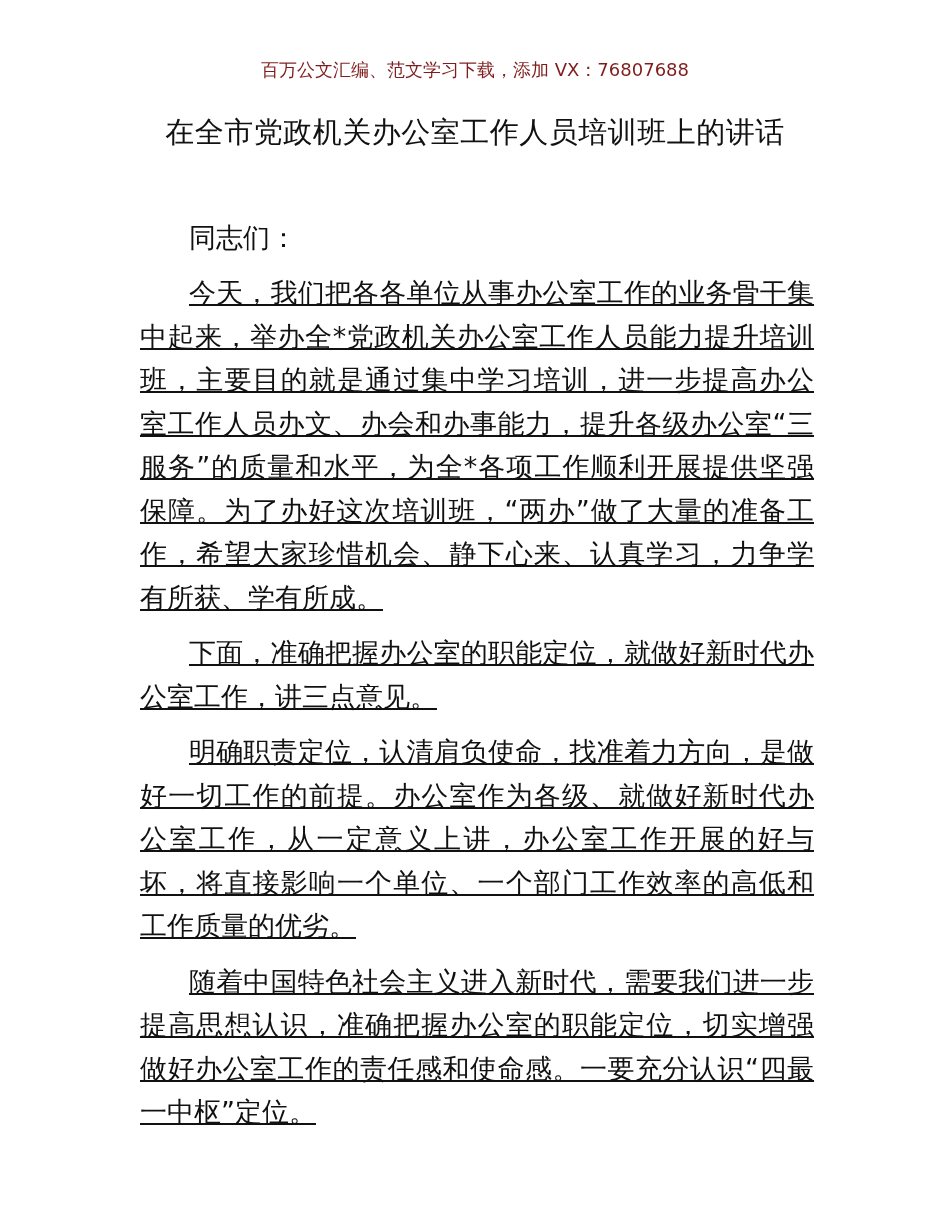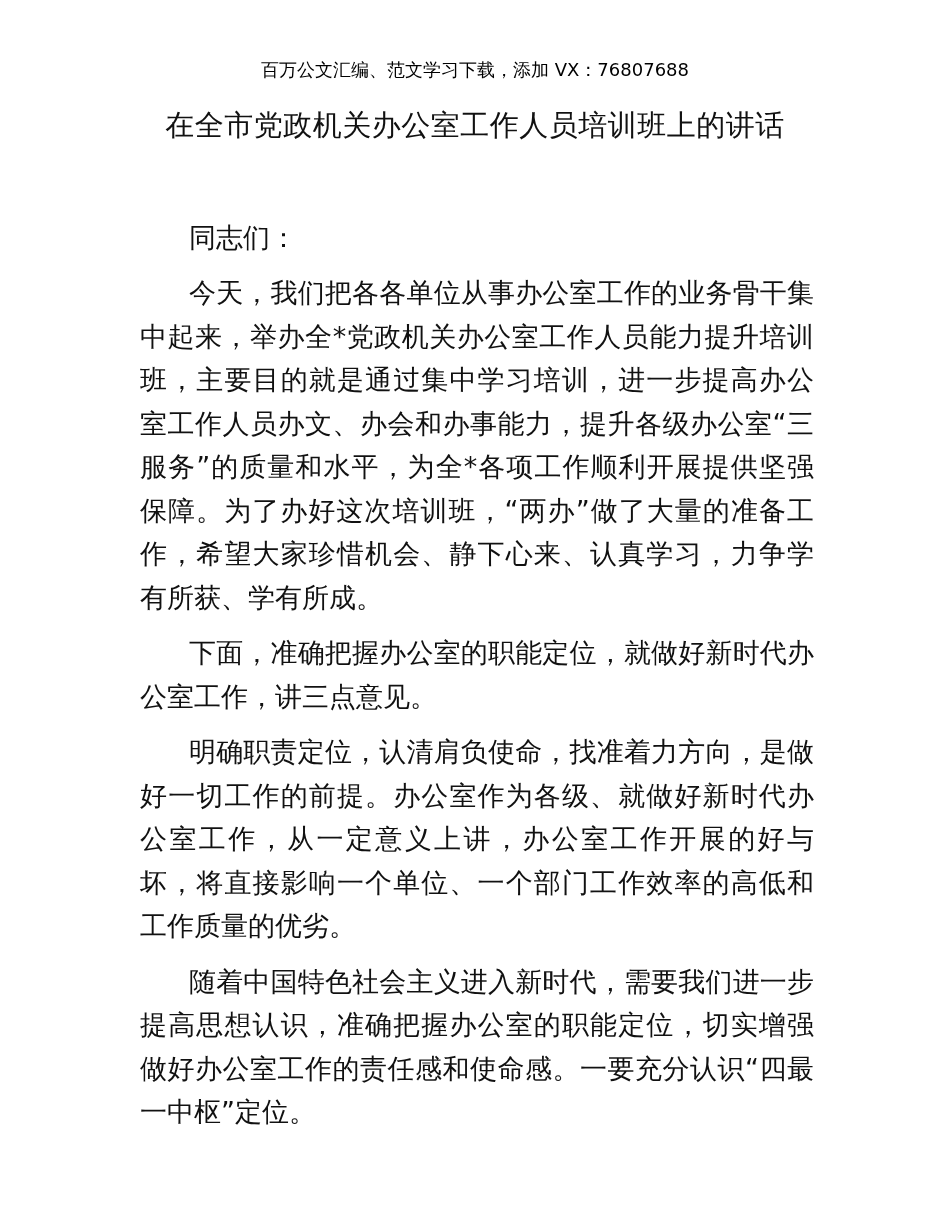--- a/index.html
+++ b/index.html
@@ -1,30 +1,30 @@
 <!DOCTYPE html>
 <html><head>
 <meta charset="utf-8">
 <style>
   html, body { margin: 0; padding: 0; background: #ffffff; }
   body { width: 950px; height: 1230px; position: relative; overflow: hidden;
          font-family: "DejaVu Sans", "Liberation Sans", sans-serif; color: #111; }
   .watermark { position: absolute; top: 56px; left: 0; width: 950px; text-align: center;
                font-size: 18px; line-height: 28px; }
-  .title { position: absolute; top: 104px; left: 140px; width: 670px; text-align: center;
+  .title { position: absolute; top: 111px; left: 140px; width: 670px; text-align: center;
            font-size: 29px; line-height: 43px; letter-spacing: 0.5px; }
   .content { position: absolute; top: 216px; left: 140px; width: 674px; font-size: 27px; }
   .para { margin: 0 0 12px 0; line-height: 43.5px; text-align: justify; }
-  .indent { text-indent: 49px; }
+  .indent { text-indent: 49px; text-decoration: underline; }
   .greet { line-height: 43px; margin-bottom: 12px; text-indent: 49px; }
 </style>
 </head>
 <body>
 
-<div class="watermark" style="color: #000000; text-align: center;">百万公文汇编、范文学习下载，添加 VX：76807688</div>
+<div class="watermark" style="color: #7f1d1d; text-align: center;">百万公文汇编、范文学习下载，添加 VX：76807688</div>
 
 <div class="title">在全市党政机关办公室工作人员培训班上的讲话</div>
 
 <div class="content">
   <p class="para greet">同志们：</p>
   <p class="para indent">今天，我们把各各单位从事办公室工作的业务骨干集中起来，举办全*党政机关办公室工作人员能力提升培训班，主要目的就是通过集中学习培训，进一步提高办公室工作人员办文、办会和办事能力，提升各级办公室“三服务”的质量和水平，为全*各项工作顺利开展提供坚强保障。为了办好这次培训班，“两办”做了大量的准备工作，希望大家珍惜机会、静下心来、认真学习，力争学有所获、学有所成。</p>
   <p class="para indent">下面，准确把握办公室的职能定位，就做好新时代办公室工作，讲三点意见。</p>
   <p class="para indent">明确职责定位，认清肩负使命，找准着力方向，是做好一切工作的前提。办公室作为各级、就做好新时代办公室工作，从一定意义上讲，办公室工作开展的好与坏，将直接影响一个单位、一个部门工作效率的高低和工作质量的优劣。</p>
   <p class="para indent">随着中国特色社会主义进入新时代，需要我们进一步提高思想认识，准确把握办公室的职能定位，切实增强做好办公室工作的责任感和使命感。一要充分认识“四最一中枢”定位。</p>
 </div>

